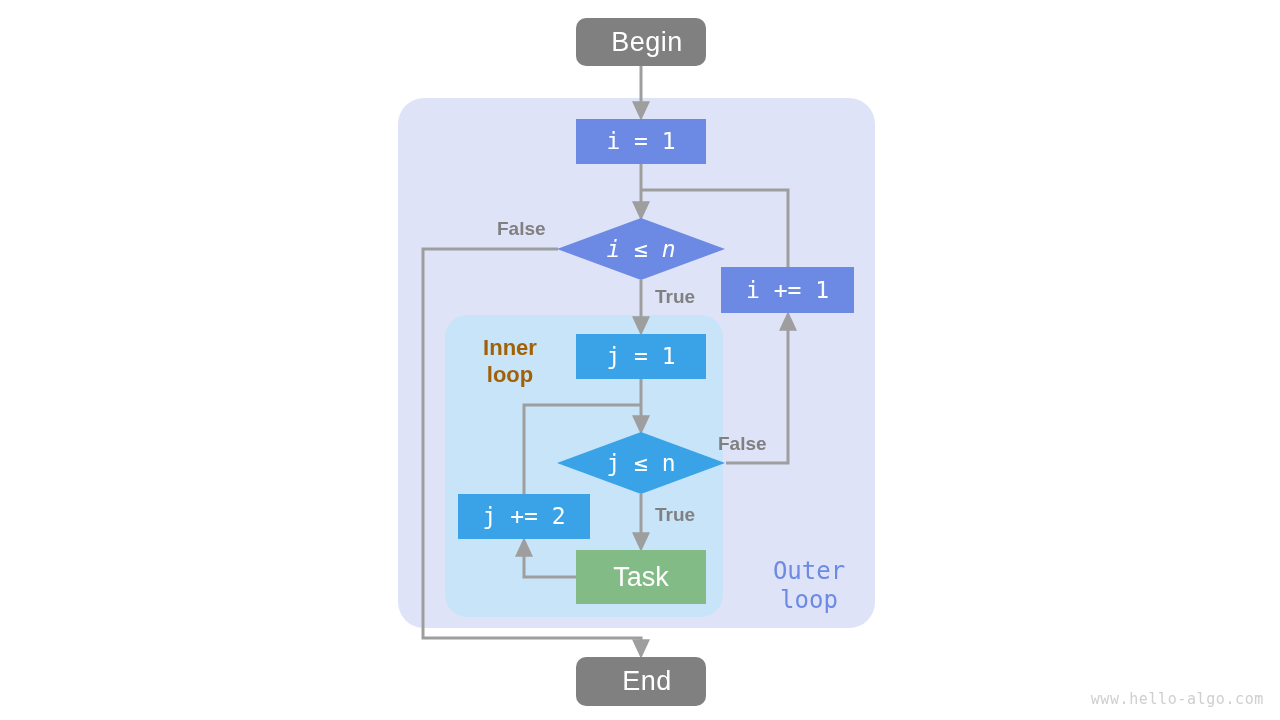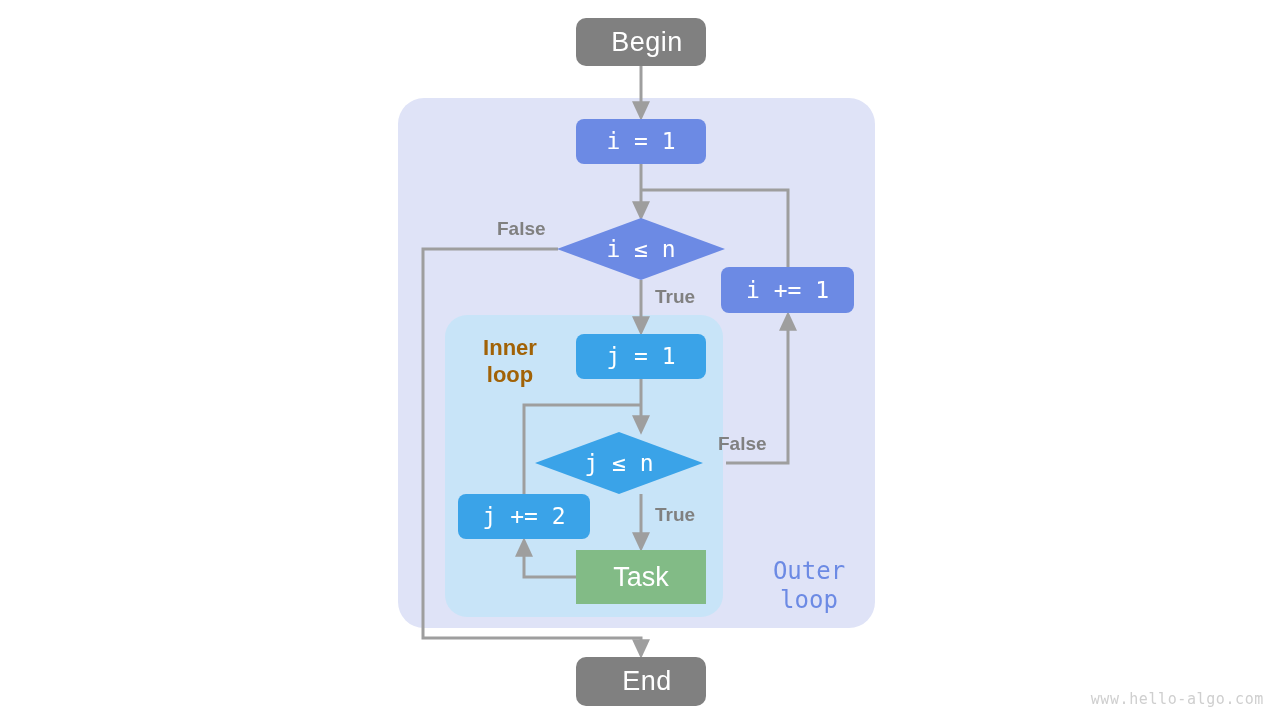--- a/index.html
+++ b/index.html
@@ -54,21 +54,20 @@
     background: #808080;
     border-radius: 10px;
     font-family: "Liberation Sans", sans-serif;
     font-size: 27px;
     letter-spacing: 0.5px;
     padding-left: 12px;
   }
   .node.rect {
     font-family: "DejaVu Sans Mono", monospace;
     font-size: 23px;
-    border-radius: 8px;
   }
   .node.process {
     font-family: "Liberation Sans", sans-serif;
     font-size: 27px;
   }
   .node.purple { background: #6c8ae4; }
   .node.blue   { background: #3aa3e8; }
   .node.green  { background: #82bb86; }
 
   .diamond {
@@ -164,32 +163,32 @@
       <path d="M 641 494 L 641 544" marker-end="url(#arrow)"></path>
 
       <path d="M 576 577 L 524 577 L 524 545" marker-end="url(#arrow)"></path>
     </g>
   </svg>
 
   <div class="node terminal" id="node-begin" style="left:576px; top:18px; width:130px; height:48px;">Begin</div>
 
   <div class="node rect purple" id="node-i-init" style="left:576px; top:119px; width:130px; height:45px;">i = 1</div>
 
-  <div class="diamond" id="node-i-cond" style="left:557px; top:218px; width:168px; height:62px;">
+  <div class="diamond" id="node-i-cond" style="left:557px; top:218px; width:168px; height:62px;font-style:italic;">
     <svg width="168" height="62" viewBox="0 0 168 62">
       <polygon points="84,0 168,31 84,62 0,31" fill="#6c8ae4"></polygon>
     </svg>
     <span class="dlabel">i ≤ n</span>
   </div>
 
   <div class="node rect purple" id="node-i-incr" style="left:721px; top:267px; width:133px; height:46px;">i += 1</div>
 
   <div class="node rect blue" id="node-j-init" style="left:576px; top:334px; width:130px; height:45px;">j = 1</div>
 
-  <div class="diamond" id="node-j-cond" style="left:535px; top:432px; width:168px; height:62px;">
+  <div class="diamond" id="node-j-cond" style="left:557px; top:432px; width:168px; height:62px;">
     <svg width="168" height="62" viewBox="0 0 168 62">
       <polygon points="84,0 168,31 84,62 0,31" fill="#3aa3e8"></polygon>
     </svg>
     <span class="dlabel">j ≤ n</span>
   </div>
 
   <div class="node rect blue" id="node-j-incr" style="left:458px; top:494px; width:132px; height:45px;">j += 2</div>
 
   <div class="node process green" id="node-task" style="left:576px; top:550px; width:130px; height:54px;">Task</div>
 

